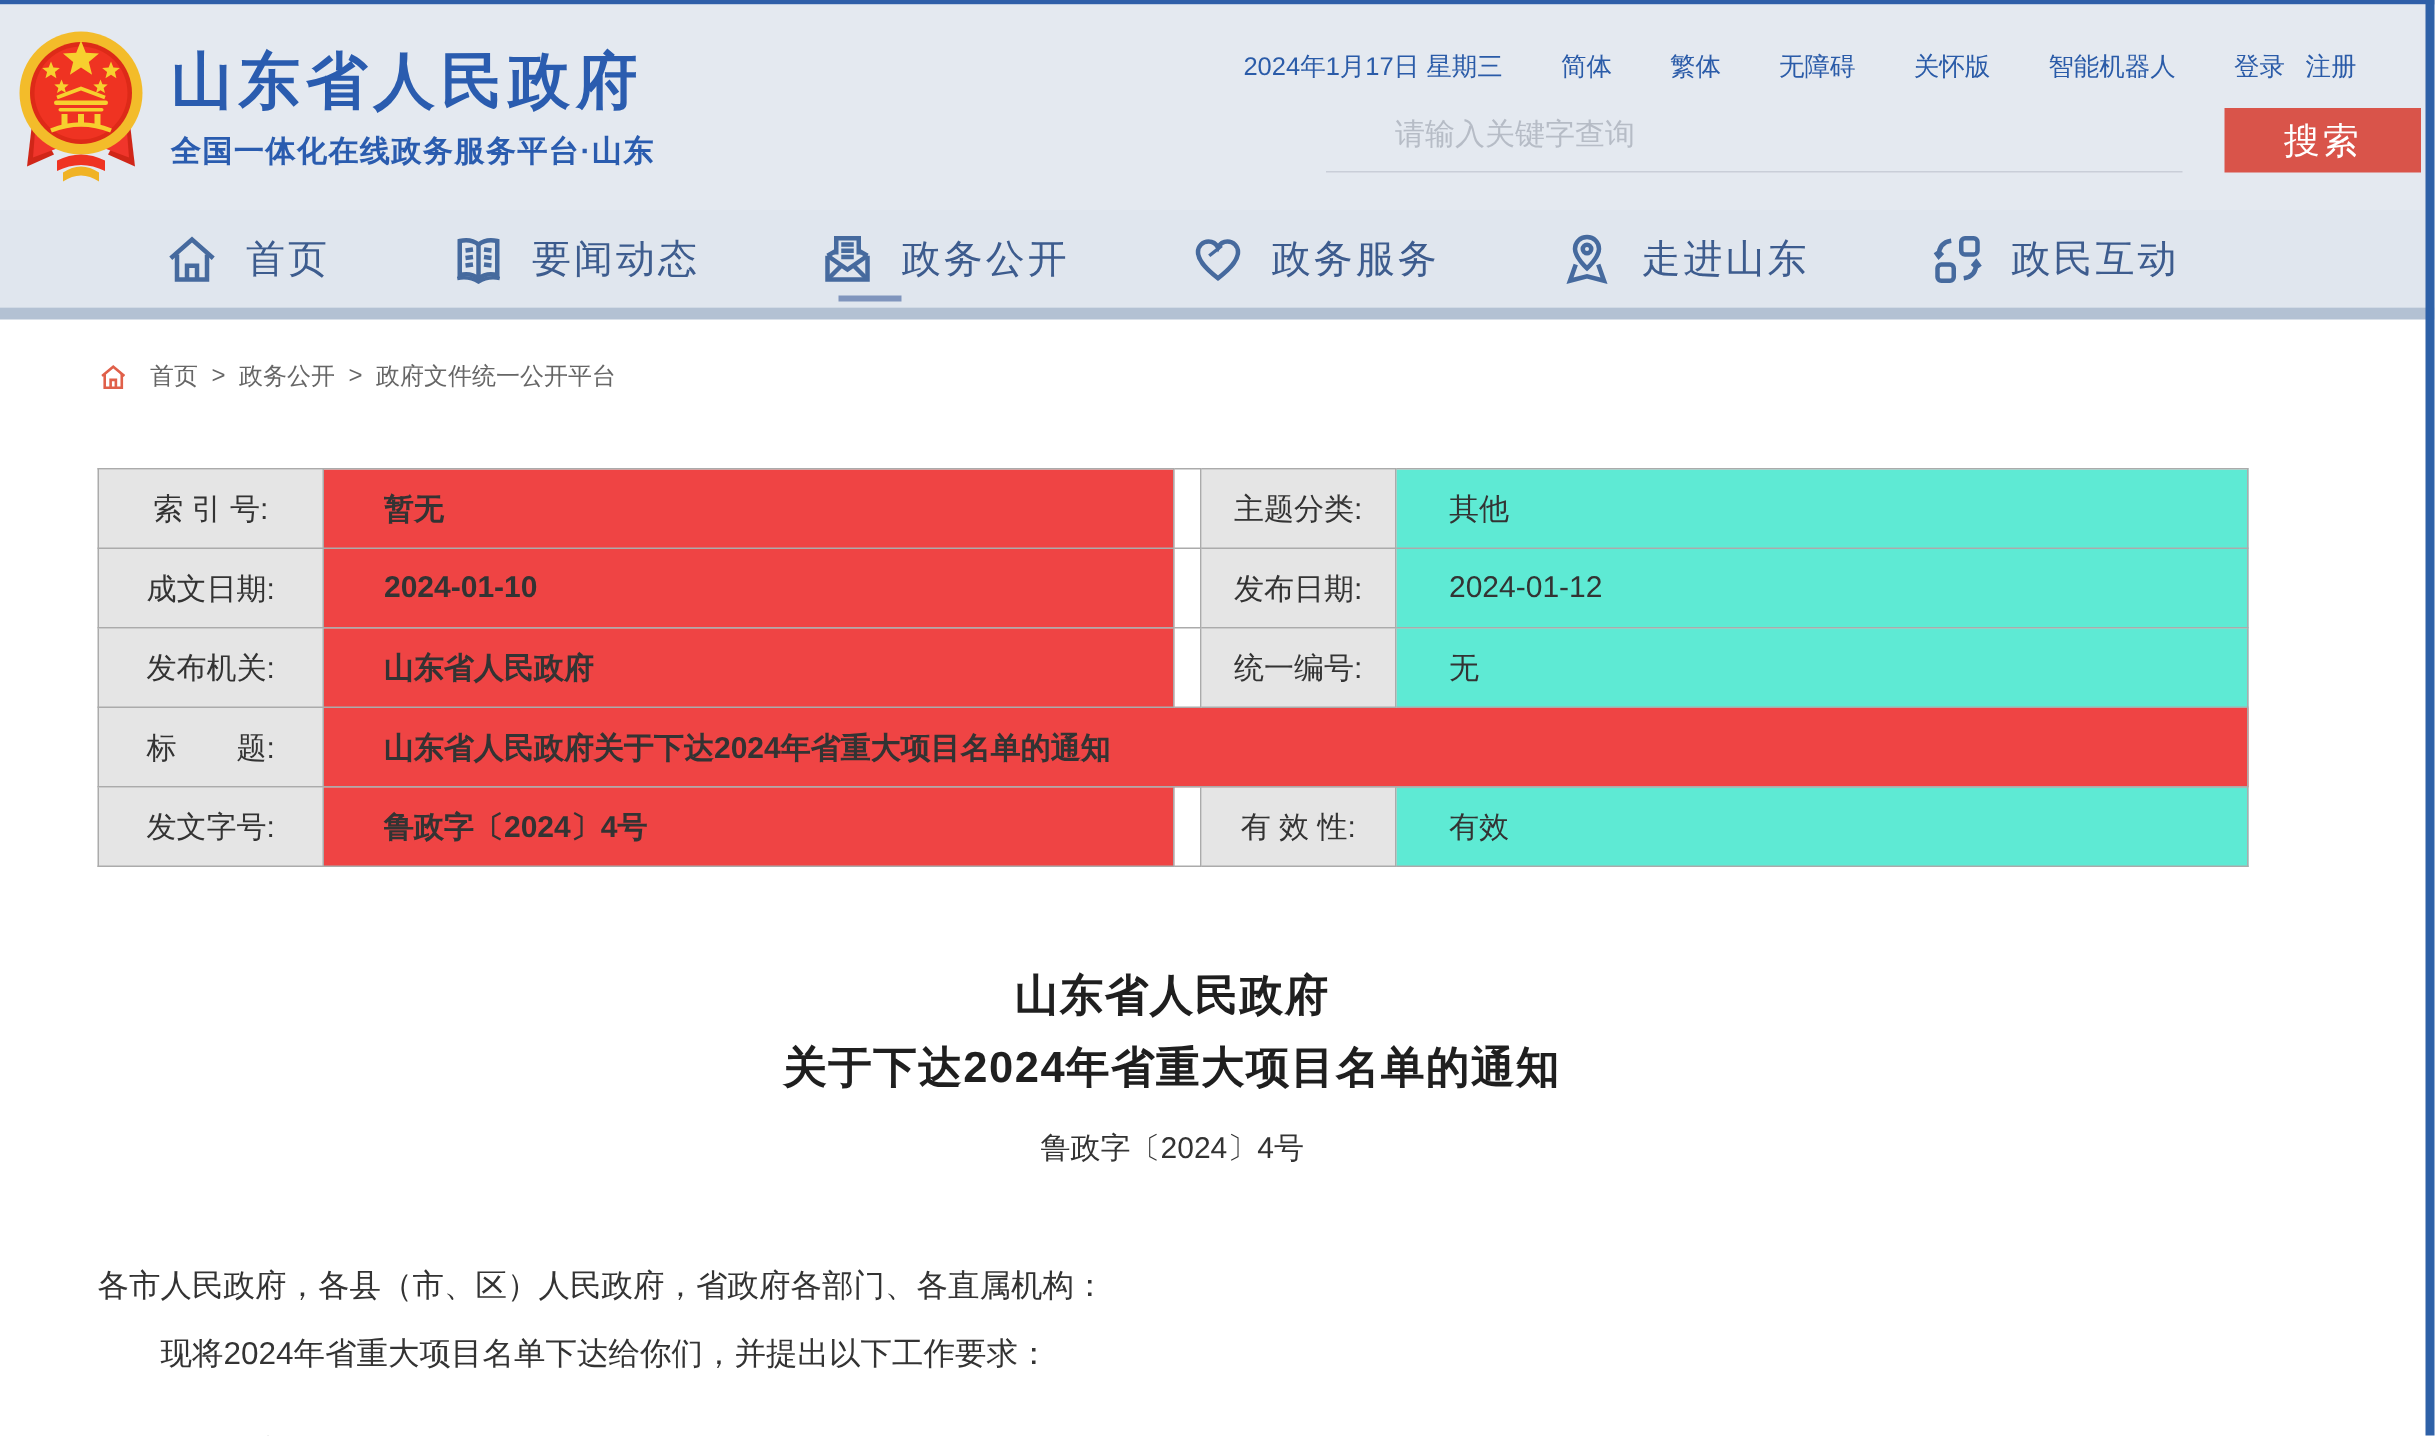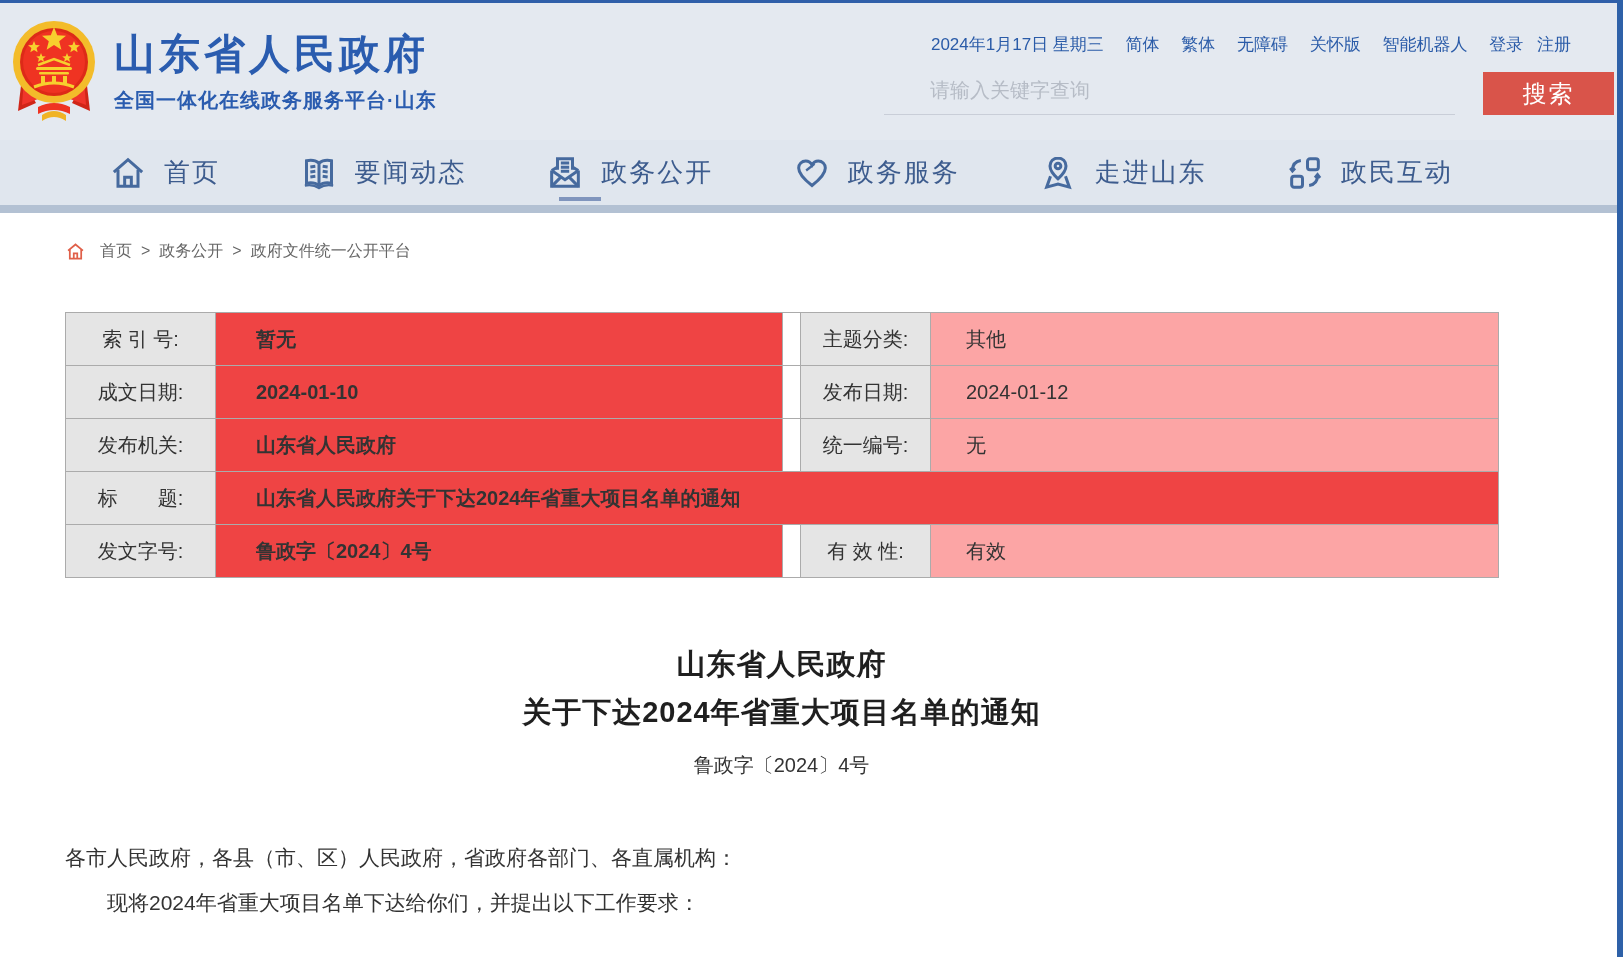--- a/index.html
+++ b/index.html
@@ -10,21 +10,21 @@
 
   
   .header { background:#e4e9f0; height:137px; position:relative; padding:0 0 0 8px; }
   .brand { position:absolute; left:8px; top:12px; display:flex; align-items:center; }
   .emblem { width:92px; height:110px; }
   .brand-text { margin-left:14px; padding-top:6px; }
   .site-title { font-size:41px; font-weight:bold; color:#2a5caf; letter-spacing:4px; line-height:1.1; }
   .site-subtitle { font-size:20px; font-weight:bold; color:#2a5caf; margin-top:10px; letter-spacing:1px; }
 
   .util-row { position:absolute; top:30px; right:52px; font-size:17px; color:#2a5ba8; white-space:nowrap; }
-  .util-row span { margin-left:17px; cursor:pointer; }
+  .util-row span { margin-left:34px; cursor:pointer; }
   .util-row .date { margin-left:0; cursor:default; }
   .util-row .tight { margin-left:9px; }
 
   .search-row { position:absolute; top:69px; right:9px; display:flex; align-items:center; }
   .search-input { width:571px; height:43px; background:transparent; border:none;
     border-bottom:1px solid #c9ced8; outline:none; font-size:20px; color:#333;
     padding:0 10px 6px 46px; font-family:inherit; }
   .search-input::placeholder { color:#b6bcc6; }
   .search-btn { width:131px; height:43px; margin-left:28px; background:#d9544a; color:#fff;
     border:none; font-size:24px; letter-spacing:2px; cursor:pointer; font-family:inherit; }
@@ -45,21 +45,21 @@
     font-size:16px; color:#666; }
   .breadcrumb svg { width:21px; height:21px; margin-right:14px; }
   .crumb { cursor:pointer; }
   .crumb-sep { margin:0 9px; color:#666; }
 
   
   table.meta { border-collapse:collapse; margin-top:49px; width:1433px; table-layout:fixed; }
   table.meta td { border:1px solid #ababab; height:53px; font-size:20px; color:#333; }
   td.lbl { background:#e5e5e5; text-align:center; }
   td.val { background:#ef4444; padding-left:40px;font-weight:bold; }
-  td.val2 { background:#fca5a5; padding-left:35px; }
+  td.val2 { background:#5eead4; padding-left:35px; }
   td.gap { border-left:none; border-right:none; background:#fff; }
   .valid-red { color:#e3443a; }
 
   
   .doc-title { text-align:center; margin-top:62px; }
   .doc-title .t1, .doc-title .t2 { font-size:29px; font-weight:bold; color:#1f1f1f;
     line-height:48px; letter-spacing:1px; }
   .doc-num { text-align:center; font-size:20px; color:#333; margin-top:16px; }
 
   .doc-body { margin-top:56px; font-size:21px; color:#333; line-height:45px; }

